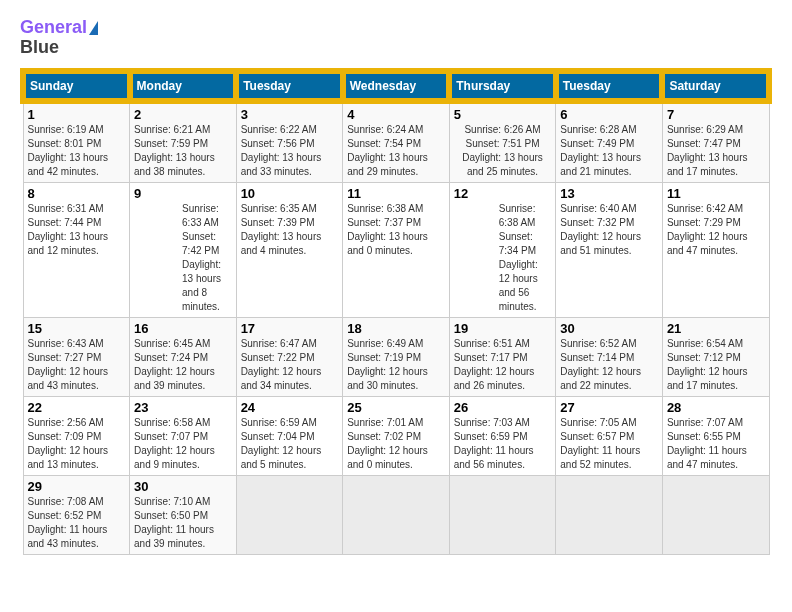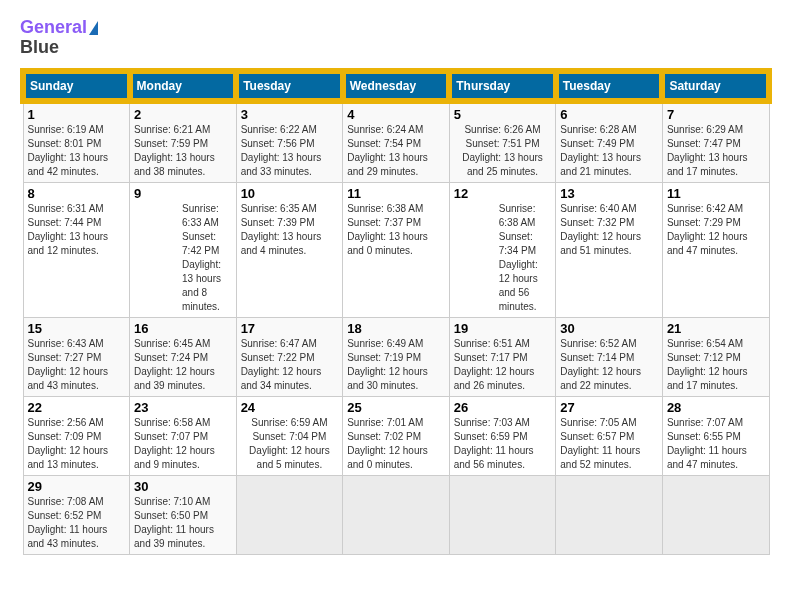--- a/index.html
+++ b/index.html
@@ -292,21 +292,21 @@
           </td>
           <td>
             <span class="day-num">23</span>
             <div class="day-info" style="white-space: pre-line;">Sunrise: 6:58 AM
 Sunset: 7:07 PM
 Daylight: 12 hours
 and 9 minutes.</div>
           </td>
           <td>
             <span class="day-num">24</span>
-            <div class="day-info" style="white-space: pre-line; text-align: center;">Sunrise: 6:59 AM
+            <div class="day-info" style="white-space: pre-line;">Sunrise: 6:59 AM
 Sunset: 7:04 PM
 Daylight: 12 hours
 and 5 minutes.</div>
           </td>
           <td>
             <span class="day-num">25</span>
             <div class="day-info" style="white-space: pre-line;">Sunrise: 7:01 AM
 Sunset: 7:02 PM
 Daylight: 12 hours
 and 0 minutes.</div>

